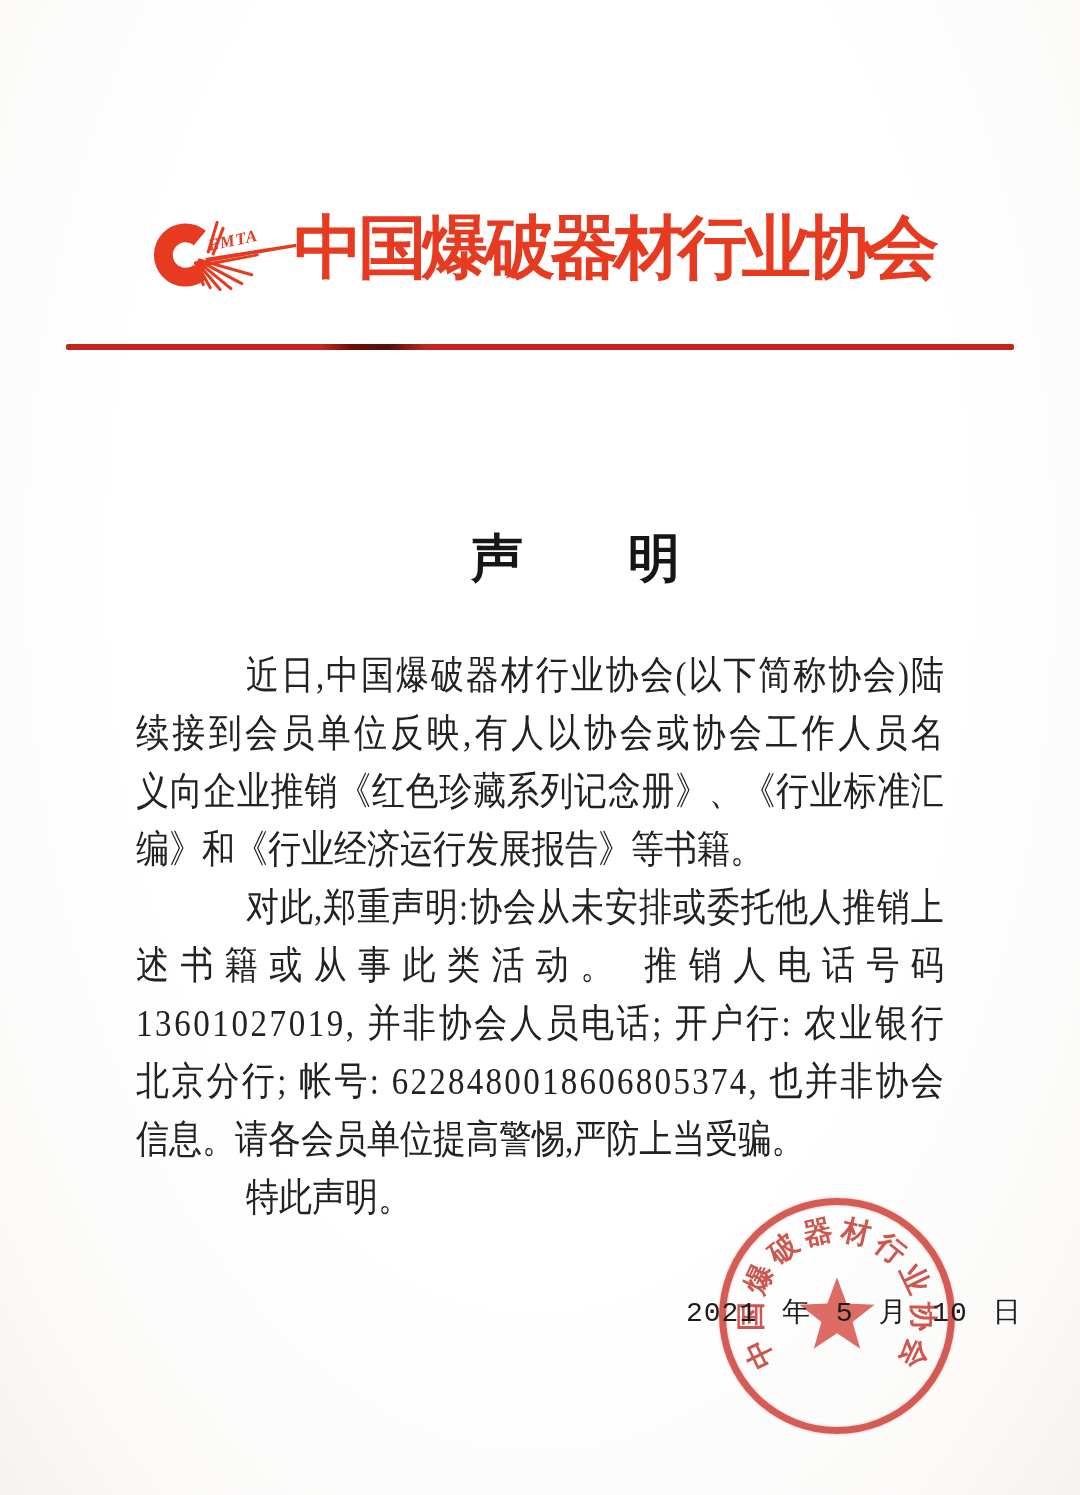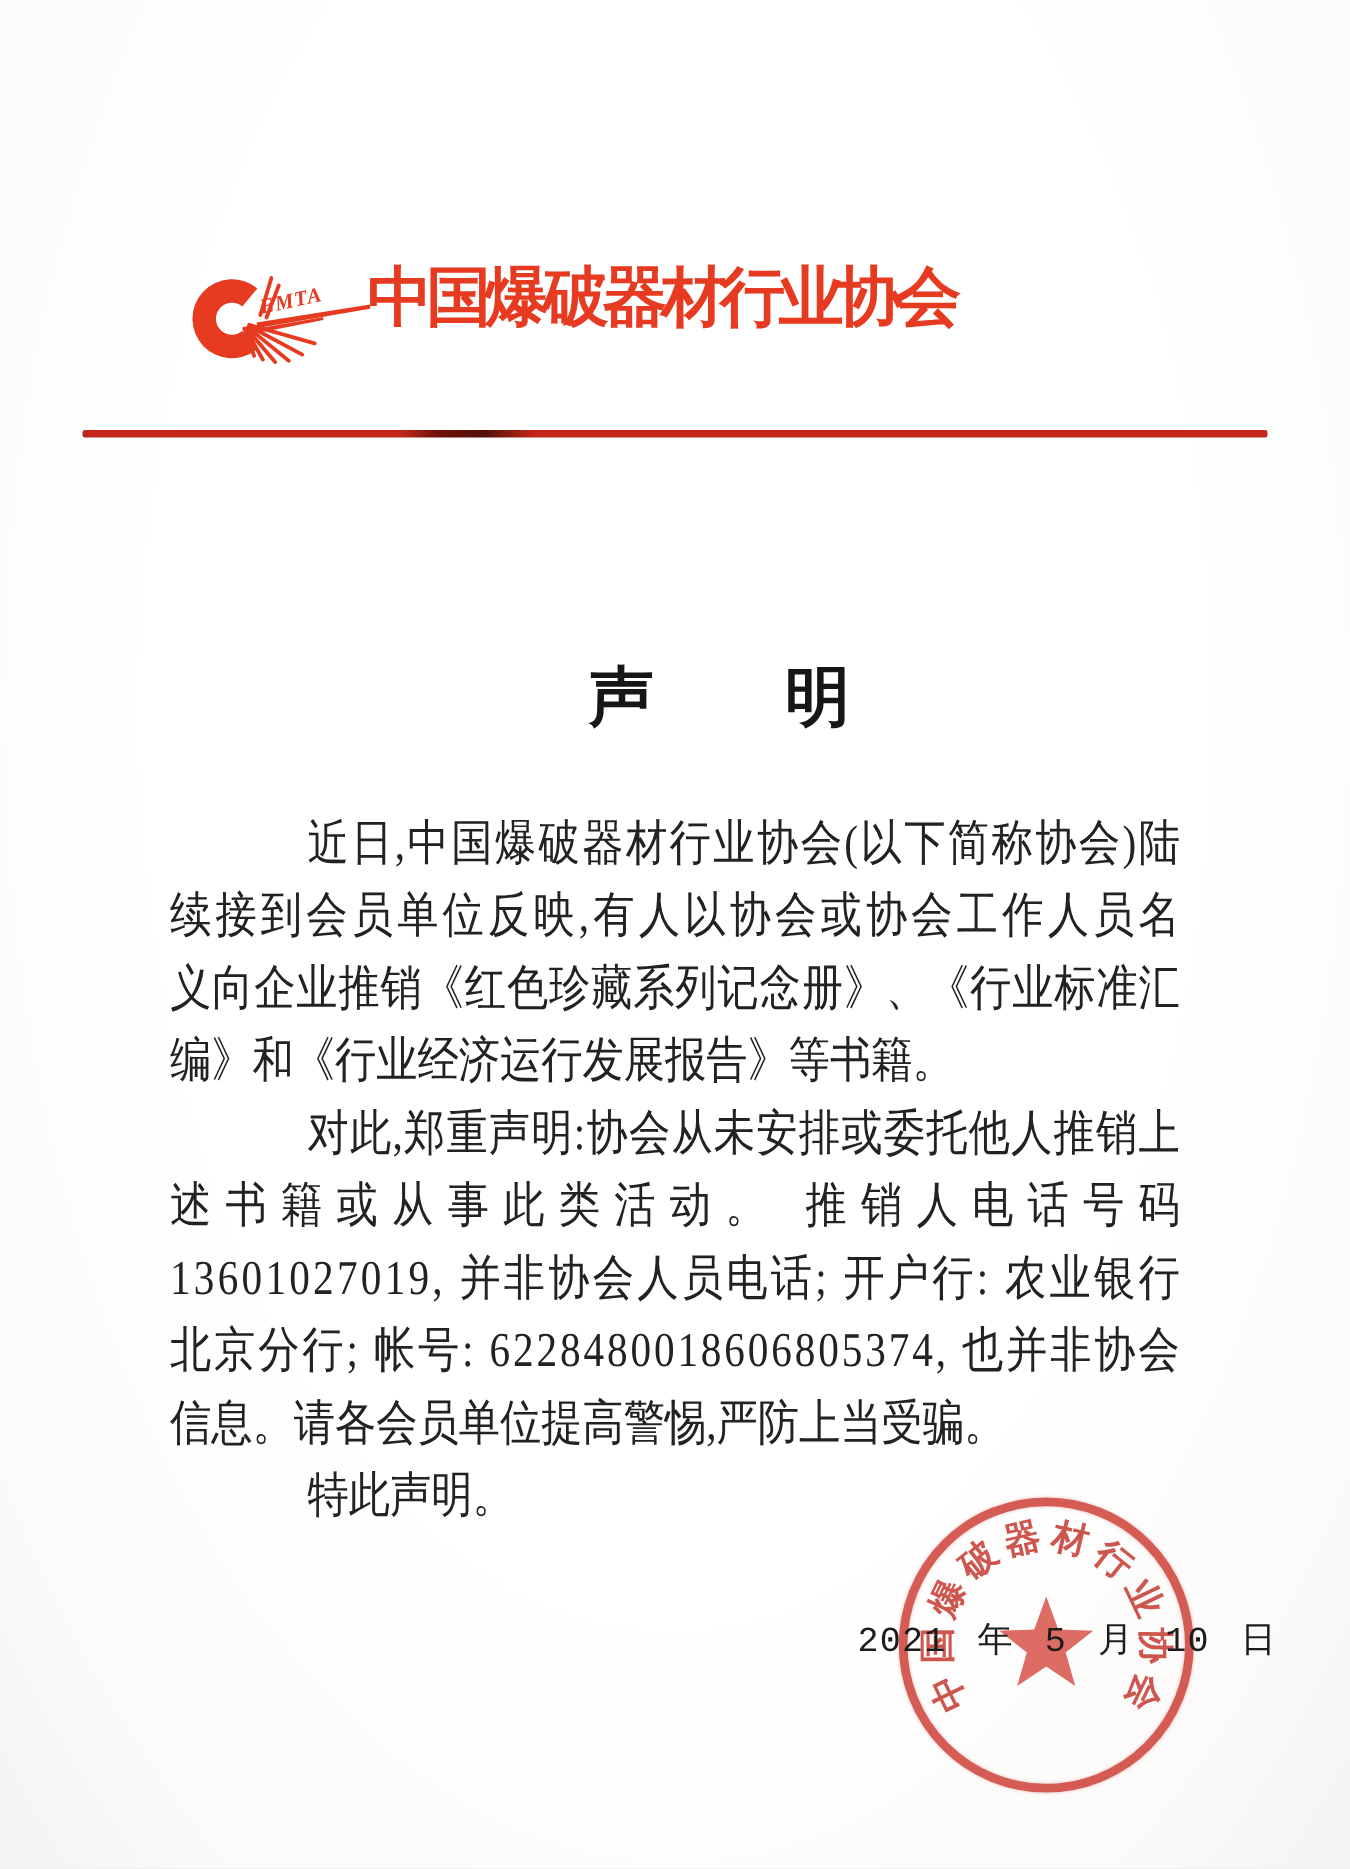--- a/index.html
+++ b/index.html
@@ -7,21 +7,21 @@
     position:relative; width:1080px; height:1495px; margin:0 auto;
     background: radial-gradient(ellipse at 50% 38%, #ffffff 55%, #fbfaf9 85%, #f4f3f1 100%);
     font-family:"Liberation Serif","DejaVu Serif",serif;
     overflow:hidden;
   }
 
   
   .logo-svg { position:absolute; left:148px; top:208px; width:158px; height:96px; }
   .org-name {
     position:absolute; left:294px; top:212px;
-    font-size:52px; font-weight:bold; line-height:1.05;
+    font-size:69px; font-weight:bold; line-height:1.05;
     color:#e63a21; letter-spacing:-5px; white-space:nowrap;
   }
   .header-rule {
     position:absolute; left:66px; top:344px; width:948px; height:6px; border-radius:2px;
     background:linear-gradient(90deg,#c2261a 0%,#c2261a 27%,#6d1008 30%,#52100a 34%,#c2261a 38%,#c2261a 100%);
   }
 
   
   .statement-title {
     position:absolute; left:471px; top:533px;

